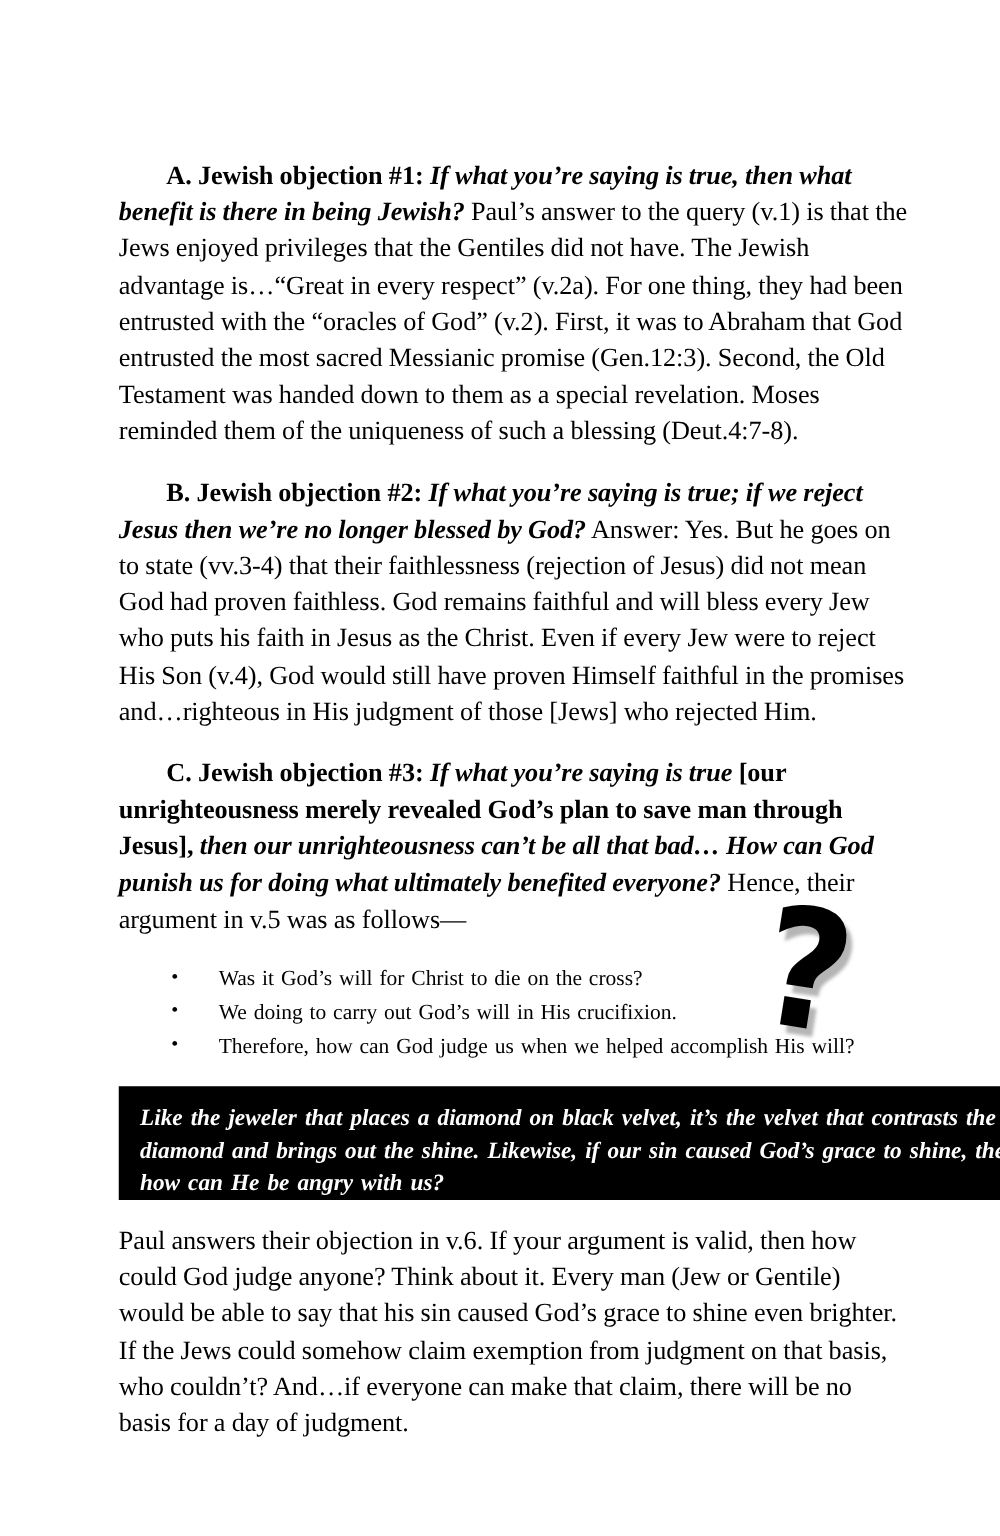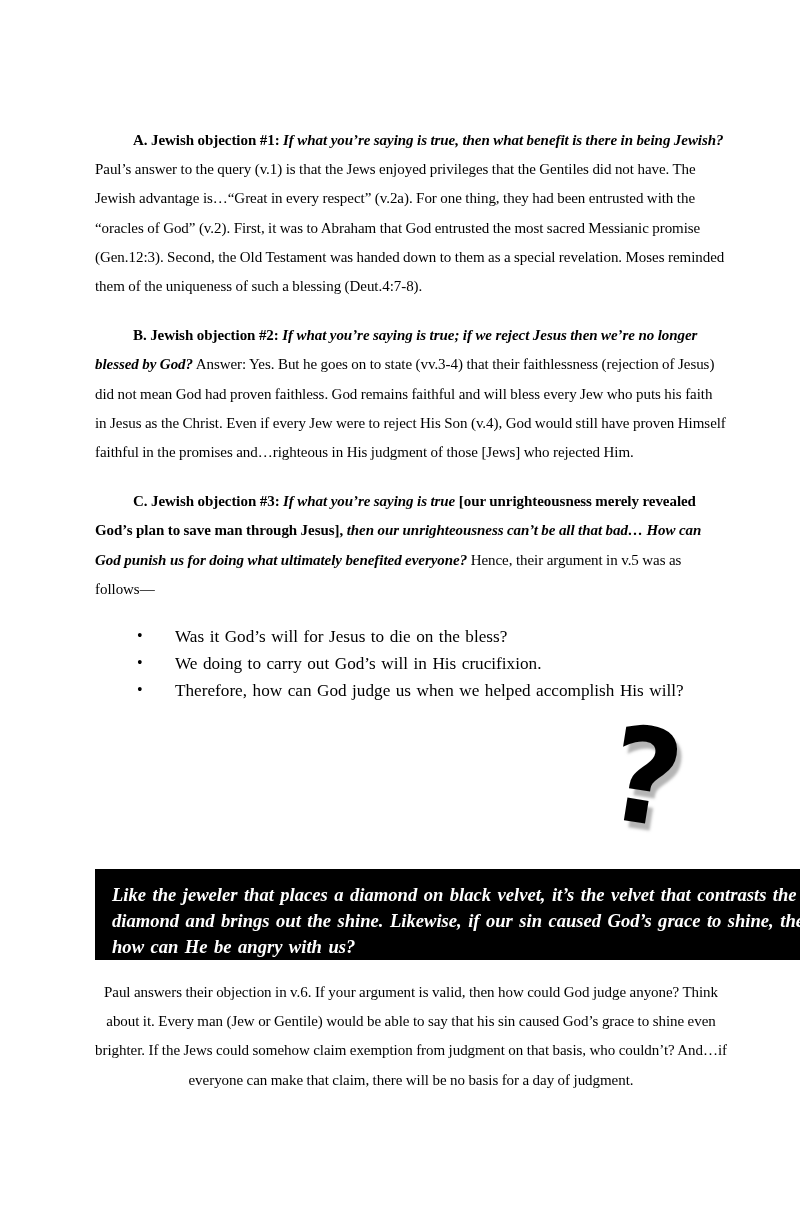--- a/index.html
+++ b/index.html
@@ -28,33 +28,32 @@
 
   .content {
     position: absolute;
     left: 95px;
     top: 126px;
     width: 632px;
   }
 
   
   .para {
-    font-size: 15px;
+    font-size: 21px;
     line-height: 29.2px;
     text-align: left;
     margin: 0 0 20px 0;
     letter-spacing: -0.05px;
     word-spacing: -0.2px;
   }
   .para.indent {
     text-indent: 38px;
   }
   .para.last {
     margin-bottom: 0;
-    text-align: center;
   }
 
   .hdr {            
     font-weight: bold;
   }
   .bi {             
     font-weight: bold;
     font-style: italic;
   }
   .b {              
@@ -146,21 +145,21 @@
 
   <div class="content">
 
     <p class="para indent"><span class="hdr">A. Jewish objection #1:</span><span class="bi"> If what you’re saying is true, then what benefit is there in being Jewish?</span><span> Paul’s answer to the query (v.1) is that the Jews enjoyed privileges that the Gentiles did not have. The Jewish advantage is…“Great in every respect” (v.2a). For one thing, they had been entrusted with the “oracles of God” (v.2). First, it was to Abraham that God entrusted the most sacred Messianic promise (Gen.12:3). Second, the Old Testament was handed down to them as a special revelation. Moses reminded them of the uniqueness of such a blessing (Deut.4:7-8).</span></p>
 
     <p class="para indent"><span class="hdr">B. Jewish objection #2:</span><span class="bi"> If what you’re saying is true; if we reject Jesus then we’re no longer blessed by God?</span><span> Answer: Yes. But he goes on to state (vv.3-4) that </span><span class="i">their</span><span> faithlessness (rejection of Jesus) did not mean God had proven faithless. God remains faithful and will bless every Jew who puts his faith in Jesus as the Christ. Even if every Jew were to reject His Son (v.4), God would still have proven Himself faithful in the promises and…righteous in His judgment of those [Jews] who rejected Him.</span></p>
 
     <p class="para indent"><span class="hdr">C. Jewish objection #3:</span><span class="bi"> If what you’re saying is true</span><span class="b"> [our unrighteousness merely revealed God’s plan to save man through Jesus],</span><span class="bi"> then our unrighteousness can’t be all that bad… How can God punish us for doing what ultimately benefited everyone?</span><span> Hence, their argument in v.5 was as follows—</span></p>
 
     <ul class="bullets">
-      <li>Was it God’s will  for Jesus to die on the bless?</li>
+      <li>Was it God’s will  for Christ to die on the cross?</li>
       <li>We doing to carry out God’s will  in His crucifixion.</li>
       <li>Therefore, how can God judge us when we helped accomplish His will?</li>
     </ul>
 
   </div>
 
   <div class="qmark-wrap">
     <div class="qmark">?</div>
   </div>
 

